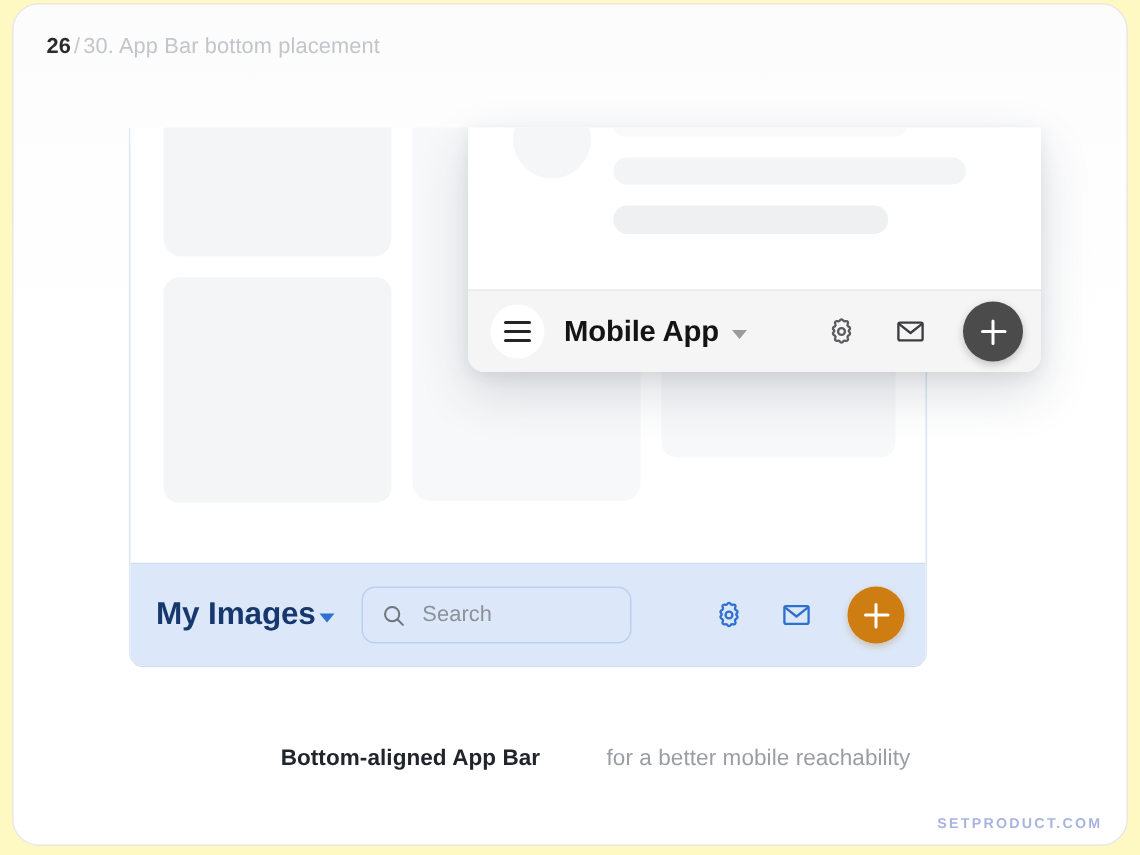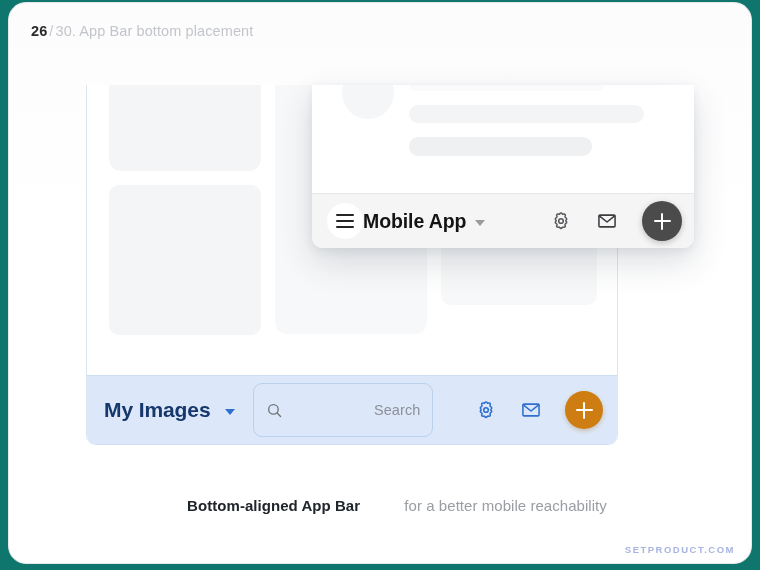--- a/index.html
+++ b/index.html
@@ -10,21 +10,21 @@
     background: #ffffff;
     font-family: "Liberation Sans", sans-serif;
     -webkit-font-smoothing: antialiased;
   }
 
   #root {
     position: relative;
     width: 760px;
     height: 570px;
     overflow: hidden;
-    background: #0f766e;
+    background: #fef9c3;
   }
 
   
   .frame {
     position: absolute;
     left: 8px;
     top: 2px;
     width: 744px;
     height: 562px;
     border: 1px solid #e8e8ea;
@@ -102,21 +102,21 @@
     border-radius: 0 0 9px 9px;
     display: flex;
     align-items: center;
     box-sizing: border-box;
     padding: 0 14px 0 17px;
   }
 
   .ab-title {
     display: flex;
     align-items: center;
-    gap: 15px;
+    gap: 3px;
     cursor: pointer;
     user-select: none;
   }
   .ab-title-text {
     font-size: 21px;
     font-weight: 600;
     color: #16386d;
     letter-spacing: -0.1px;
     white-space: nowrap;
   }
@@ -126,31 +126,30 @@
     border-right: 5.5px solid transparent;
     border-top: 6.5px solid #2e6fd0;
     margin-top: 3px;
   }
   .caret.gray { border-top-color: #9a9a9f; }
 
   
   .searchbox {
     margin-left: 18px;
     width: 180px;
-    height: 54px;
+    height: 38px;
     border: 1px solid #b9d0ef;
     border-radius: 9px;
     background: transparent;
     display: flex;
     align-items: center;
     padding: 0 12px;
     box-sizing: border-box;
     gap: 10px;
     cursor: text;
-    justify-content: space-between;
   }
   .search-ph {
     font-size: 14.5px;
     color: #8c9097;
     letter-spacing: 0.1px;
   }
 
   .ab-actions {
     margin-left: auto;
     display: flex;
@@ -286,20 +285,21 @@
     flex: none;
   }
   .hamburger-btn span {
     display: block;
     width: 18px;
     height: 2px;
     background: #242424;
     border-radius: 1px;
   }
   .fc-title {
+    margin-left: 13px;
     display: flex;
     align-items: center;
     gap: 9px;
     cursor: pointer;
     user-select: none;
   }
   .fc-title-text {
     font-size: 19.5px;
     font-weight: 600;
     color: #141414;

